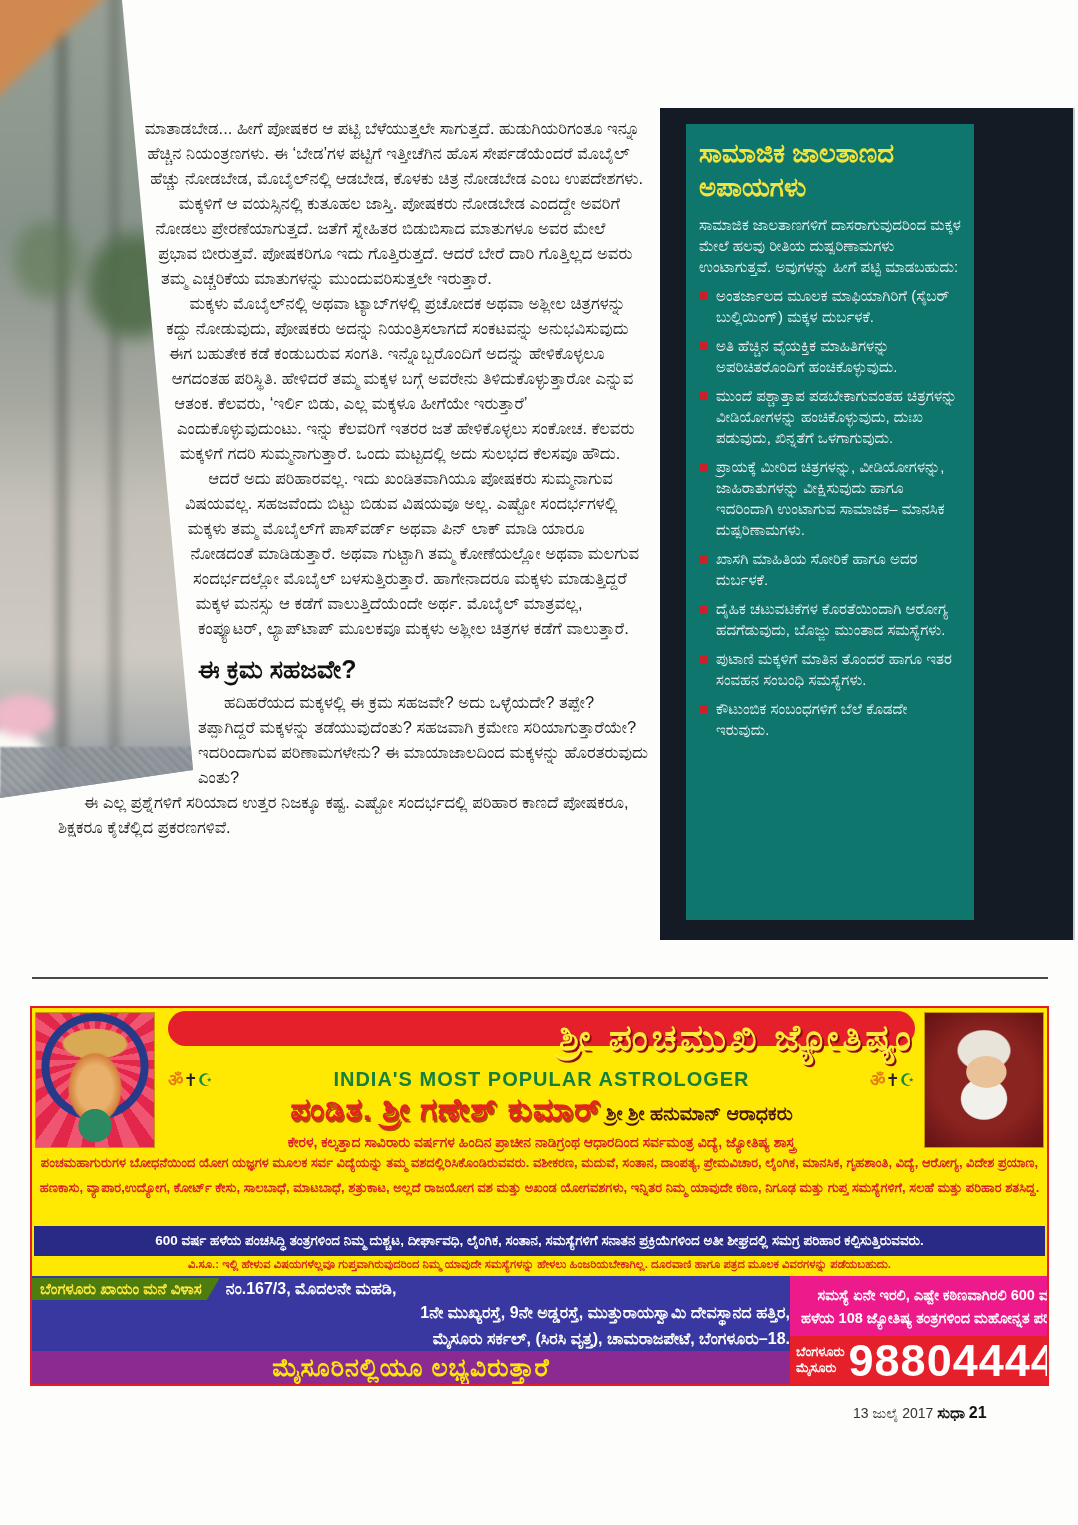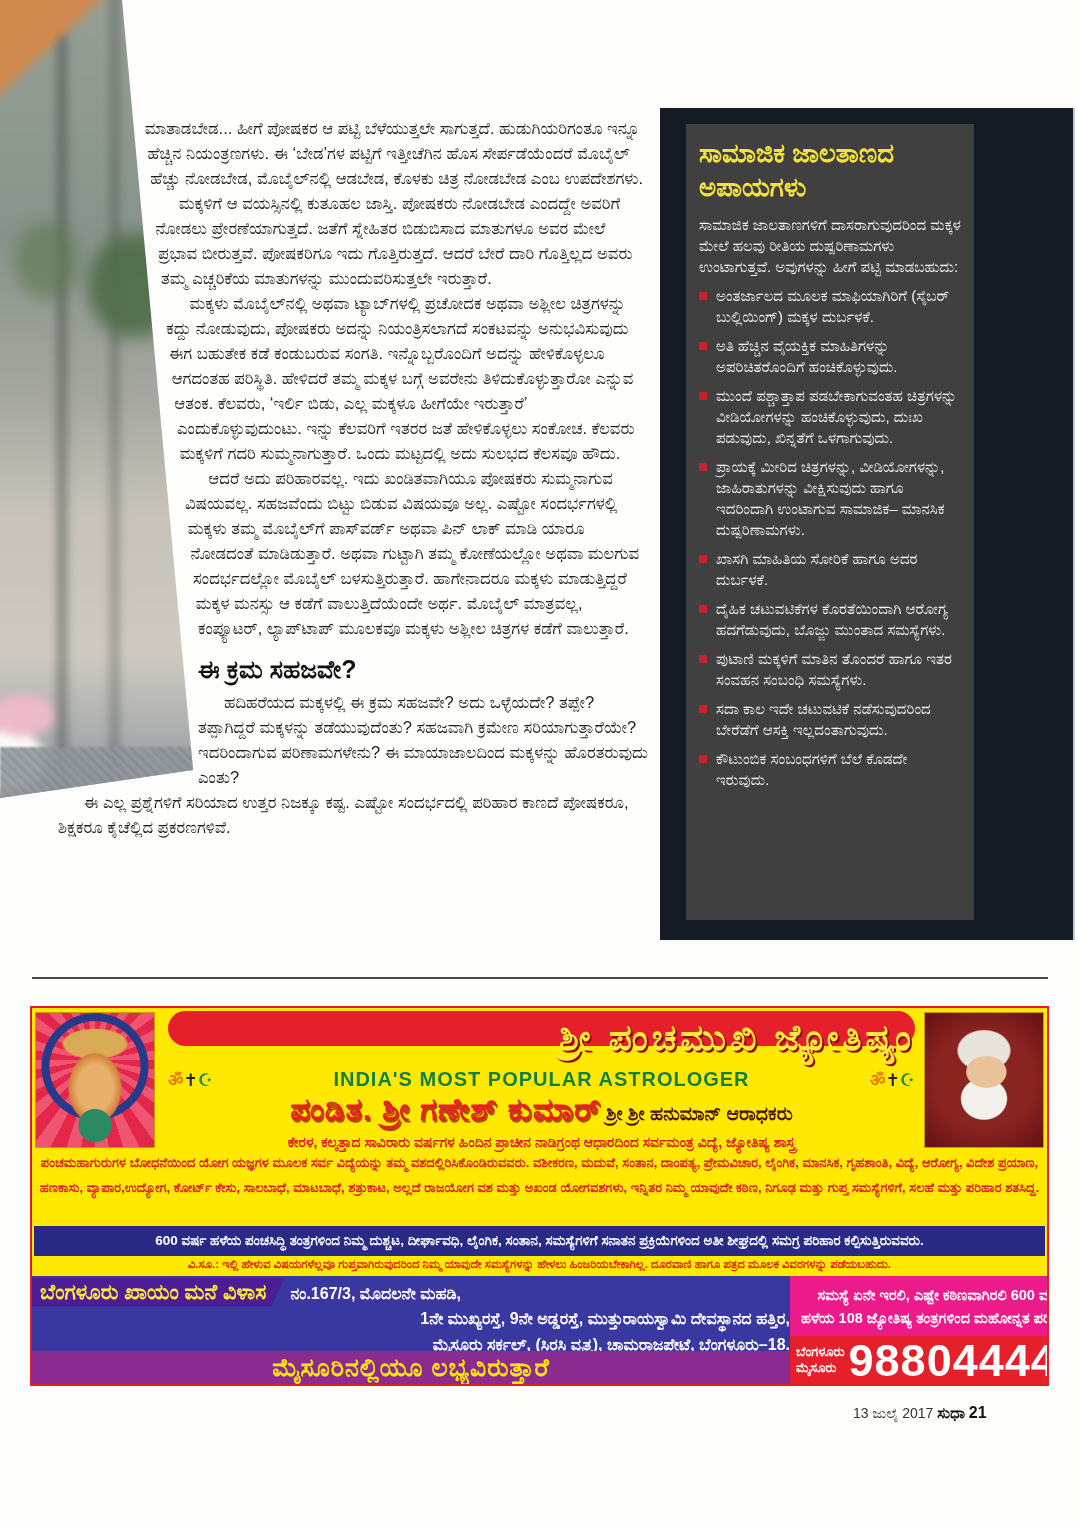--- a/index.html
+++ b/index.html
@@ -24,21 +24,21 @@
   
   .article{position:absolute;left:58px;top:116px;width:590px;color:#1d1d1d;}
   .wrap-shape{float:left;width:140px;height:652px;
     shape-outside:polygon(0 0,66px 0,136px 652px,0 652px);shape-margin:18px;}
   .article p{margin:0;font-size:16.5px;line-height:25px;text-align:left;}
   .article p.ind{text-indent:26px;}
   .article h2{margin:16px 0 9px 0;font-size:25px;line-height:24px;color:#111;}
 
   
   .sb-bg{position:absolute;left:660px;top:108px;width:413px;height:832px;background:#151b25;border-right:2px solid #c6cbd2;}
-  .sb-box{position:absolute;left:26px;top:16px;width:288px;height:796px;background:#404040;box-sizing:border-box;padding:12px 11px 10px 13px;overflow:hidden;}
+  .sb-box{position:absolute;left:26px;top:16px;width:288px;height:796px;background:#0f766e;box-sizing:border-box;padding:12px 11px 10px 13px;overflow:hidden;}
   .sb-box h1{margin:0 0 10px 0;color:#f2e43c;font-size:26px;line-height:34px;font-weight:bold;}
   .sb-intro{margin:0 0 4px 0;color:#f2f2f2;font-size:15px;line-height:21px;}
   .sb-list{list-style:none;margin:0;padding:0;}
   .sb-list li{position:relative;padding-left:17px;color:#f2f2f2;font-size:15px;line-height:21px;margin:8px 0 2px 0;}
   .blt{position:absolute;left:0;top:7px;width:8px;height:8px;background:#c9202a;display:block;}
 
   
   .rule{position:absolute;left:32px;top:977px;width:1016px;height:2px;background:#4a4a4a;}
 
   
@@ -70,21 +70,21 @@
     color:#d81f26;font-size:14px;font-weight:bold;white-space:nowrap;overflow:hidden;}
   .ad-body{position:absolute;left:5px;right:5px;top:142px;height:76px;color:#d81f26;
     font-size:13px;font-weight:bold;line-height:25px;text-align:center;overflow:hidden;}
   .ad-blue{position:absolute;left:2px;right:2px;top:218px;height:30px;background:#282a85;color:#ffffff;
     font-size:13.5px;font-weight:bold;text-align:center;line-height:30px;white-space:nowrap;overflow:hidden;}
   .ad-notice{position:absolute;left:3px;right:3px;top:250px;height:17px;color:#d81f26;
     font-size:11.5px;font-weight:bold;text-align:center;white-space:nowrap;overflow:hidden;}
   .ad-bottom{position:absolute;left:0;right:0;top:268px;bottom:0;display:grid;grid-template-columns:758px 1fr;}
   .addr{background:#3937a0;position:relative;}
   .addr-row1{padding:2px 6px 0 0;white-space:nowrap;overflow:hidden;}
-  .addr-label{display:inline-block;background:#4c1d95;color:#ffe93c;font-size:21px;font-weight:bold;
+  .addr-label{display:inline-block;background:#4d7c0f;color:#ffe93c;font-size:15px;font-weight:bold;
     padding:2px 18px 2px 8px;margin-right:6px;clip-path:polygon(0 0,100% 0,calc(100% - 13px) 100%,0 100%);}
   .addr-t{color:#ffffff;font-size:16px;font-weight:bold;}
   .addr-l{color:#ffffff;font-size:16px;font-weight:bold;line-height:26px;padding-left:6px;white-space:nowrap;overflow:hidden;text-align:right;}
   .mysore{position:absolute;left:0;right:0;bottom:0;height:33px;background:#8b2a90;color:#ffe903;
     font-size:25px;font-weight:bold;text-align:center;line-height:33px;letter-spacing:1px;}
   .pcol{display:flex;flex-direction:column;}
   .magenta{background:#ec1a8b;color:#ffffff;font-size:14.5px;font-weight:bold;text-align:center;
     line-height:23px;padding-top:8px;height:60px;box-sizing:border-box;}
   .phone-row{background:#e6202a;flex:1;display:flex;align-items:center;padding-left:6px;}
   .cities{display:flex;flex-direction:column;color:#fff;font-size:13px;font-weight:bold;line-height:16px;margin-right:4px;}
@@ -121,21 +121,20 @@
       <h1>ಸಾಮಾಜಿಕ ಜಾಲತಾಣದ ಅಪಾಯಗಳು</h1>
       <p class="sb-intro">ಸಾಮಾಜಿಕ ಜಾಲತಾಣಗಳಿಗೆ ದಾಸರಾಗುವುದರಿಂದ ಮಕ್ಕಳ ಮೇಲೆ ಹಲವು ರೀತಿಯ ದುಷ್ಪರಿಣಾಮಗಳು ಉಂಟಾಗುತ್ತವೆ. ಅವುಗಳನ್ನು ಹೀಗೆ ಪಟ್ಟಿ ಮಾಡಬಹುದು:</p>
       <ul class="sb-list">
         <li><span class="blt"></span><span>ಅಂತರ್ಜಾಲದ ಮೂಲಕ ಮಾಫಿಯಾಗಿರಿಗೆ (ಸೈಬರ್ ಬುಲ್ಲಿಯಿಂಗ್) ಮಕ್ಕಳ ದುರ್ಬಳಕೆ.</span></li>
         <li><span class="blt"></span><span>ಅತಿ ಹೆಚ್ಚಿನ ವೈಯಕ್ತಿಕ ಮಾಹಿತಿಗಳನ್ನು ಅಪರಿಚಿತರೊಂದಿಗೆ ಹಂಚಿಕೊಳ್ಳುವುದು.</span></li>
         <li><span class="blt"></span><span>ಮುಂದೆ ಪಶ್ಚಾತ್ತಾಪ ಪಡಬೇಕಾಗುವಂತಹ ಚಿತ್ರಗಳನ್ನು ವೀಡಿಯೋಗಳನ್ನು ಹಂಚಿಕೊಳ್ಳುವುದು, ದುಃಖ ಪಡುವುದು, ಖಿನ್ನತೆಗೆ ಒಳಗಾಗುವುದು.</span></li>
         <li><span class="blt"></span><span>ಪ್ರಾಯಕ್ಕೆ ಮೀರಿದ ಚಿತ್ರಗಳನ್ನು, ವೀಡಿಯೋಗಳನ್ನು, ಜಾಹಿರಾತುಗಳನ್ನು ವೀಕ್ಷಿಸುವುದು ಹಾಗೂ ಇದರಿಂದಾಗಿ ಉಂಟಾಗುವ ಸಾಮಾಜಿಕ– ಮಾನಸಿಕ ದುಷ್ಪರಿಣಾಮಗಳು.</span></li>
         <li><span class="blt"></span><span>ಖಾಸಗಿ ಮಾಹಿತಿಯ ಸೋರಿಕೆ ಹಾಗೂ ಅದರ ದುರ್ಬಳಕೆ.</span></li>
         <li><span class="blt"></span><span>ದೈಹಿಕ ಚಟುವಟಿಕೆಗಳ ಕೊರತೆಯಿಂದಾಗಿ ಆರೋಗ್ಯ ಹದಗೆಡುವುದು, ಬೊಜ್ಜು ಮುಂತಾದ ಸಮಸ್ಯೆಗಳು.</span></li>
         <li><span class="blt"></span><span>ಪುಟಾಣಿ ಮಕ್ಕಳಿಗೆ ಮಾತಿನ ತೊಂದರೆ ಹಾಗೂ ಇತರ ಸಂವಹನ ಸಂಬಂಧಿ ಸಮಸ್ಯೆಗಳು.</span></li>
-        <li><span class="blt"></span><span>ಸದಾ ಕಾಲ ಇದೇ ಚಟುವಟಿಕೆ ನಡೆಸುವುದರಿಂದ ಬೇರೆಡೆಗೆ ಆಸಕ್ತಿ ಇಲ್ಲದಂತಾಗುವುದು.</span></li>
         <li><span class="blt"></span><span>ಕೌಟುಂಬಿಕ ಸಂಬಂಧಗಳಿಗೆ ಬೆಲೆ ಕೊಡದೇ ಇರುವುದು.</span></li>
       </ul>
     </div>
   </div>
 
   <div class="rule"></div>
 
   <div class="ad">
     <div class="deity deity-left"></div>
     <div class="deity deity-right"></div>

